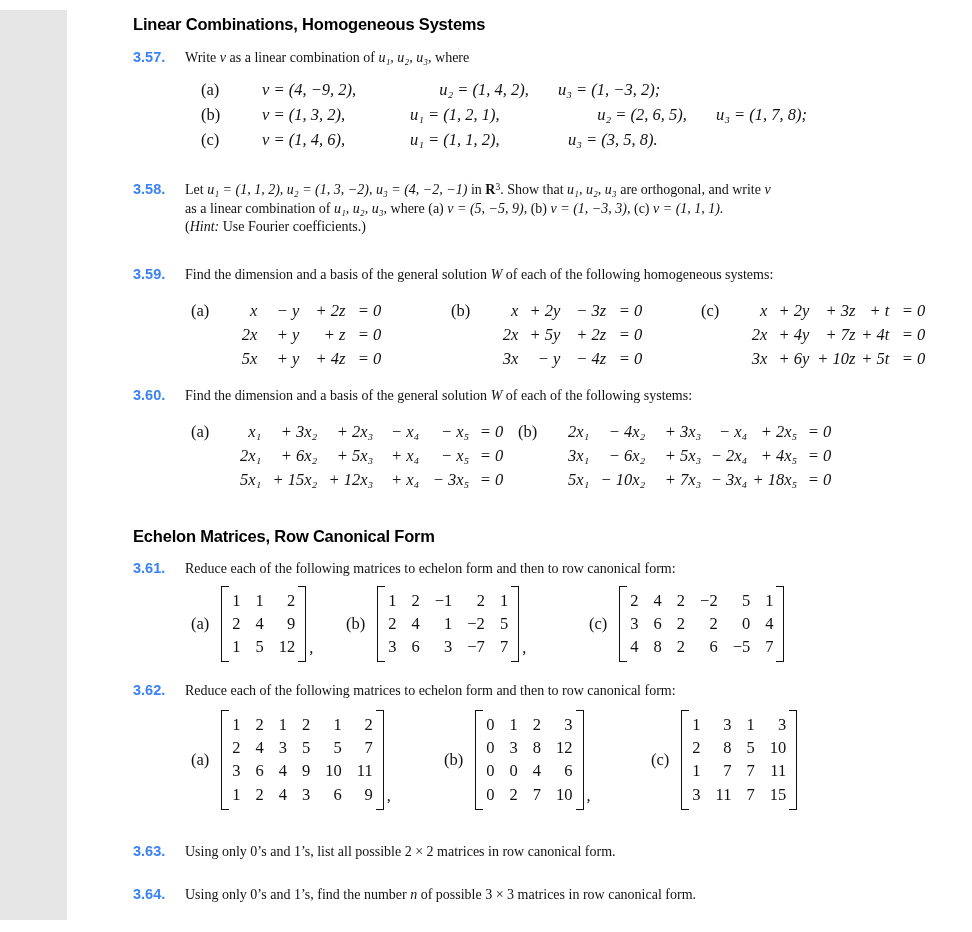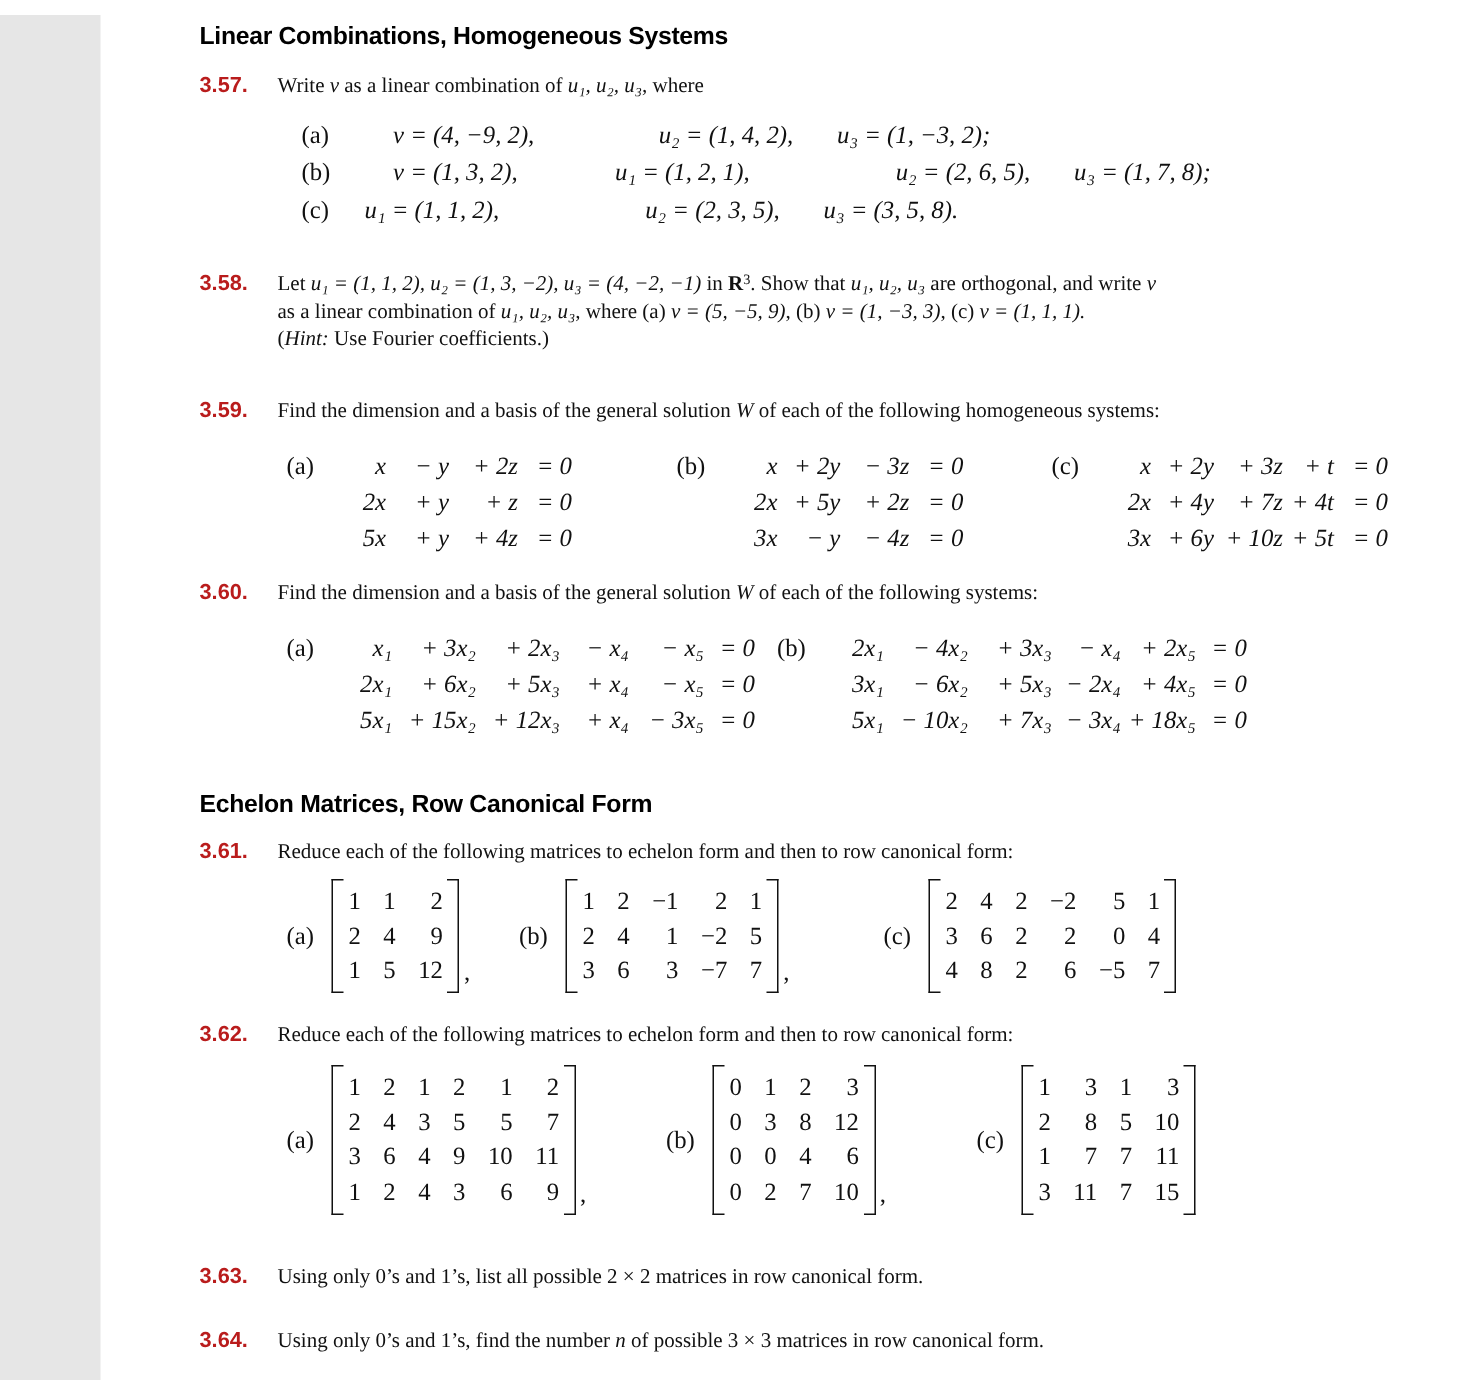--- a/index.html
+++ b/index.html
@@ -48,21 +48,21 @@
     position: relative;
   }
   .prob-num {
     position: absolute;
     left: 0;
     top: 0;
     width: 46px;
     font-family: "Liberation Sans", sans-serif;
     font-weight: bold;
     font-size: 14.5px;
-    color: #b91c1c;
+    color: #3b82f6;
   }
   .prob-body {
     margin-left: 52px;
     font-size: 14px;
     line-height: 1.32;
   }
   .it { font-style: italic; }
   .bf { font-weight: bold; }
   .supn {
     font-size: 0.68em;
@@ -216,22 +216,22 @@
     </div>
     <div class="item-row">
       <span class="item-lbl">(b)</span>
       <span class="item-seg seg-w1 it">v = (1, 3, 2),</span>
       <span class="item-seg seg-w2 it">u₁ = (1, 2, 1),</span>
       <span class="item-seg seg-w3 it">u₂ = (2, 6, 5),</span>
       <span class="item-seg it">u₃ = (1, 7, 8);</span>
     </div>
     <div class="item-row">
       <span class="item-lbl">(c)</span>
+      <span class="item-seg seg-w1 it">v = (1, 4, 6),</span>
       <span class="item-seg seg-w2 it">u₁ = (1, 1, 2),</span>
-      <span class="item-seg seg-w3 it">u₂ = (2, 3, 5),</span>
       <span class="item-seg it">u₃ = (3, 5, 8).</span>
     </div>
   </div>
 
   <div class="prob" style="position:absolute; left:0; top:181px; width:828px;">
     <div class="prob-num">3.58.</div>
     <div class="prob-body">
       <div>
         <span>Let </span><span class="it">u₁ = (1, 1, 2), u₂ = (1, 3, −2), u₃ = (4, −2, −1)</span><span> in </span><span class="bf">R</span><span class="supn">3</span><span>. Show that </span><span class="it">u₁, u₂, u₃</span><span> are orthogonal, and write </span><span class="it">v</span>
       </div>

